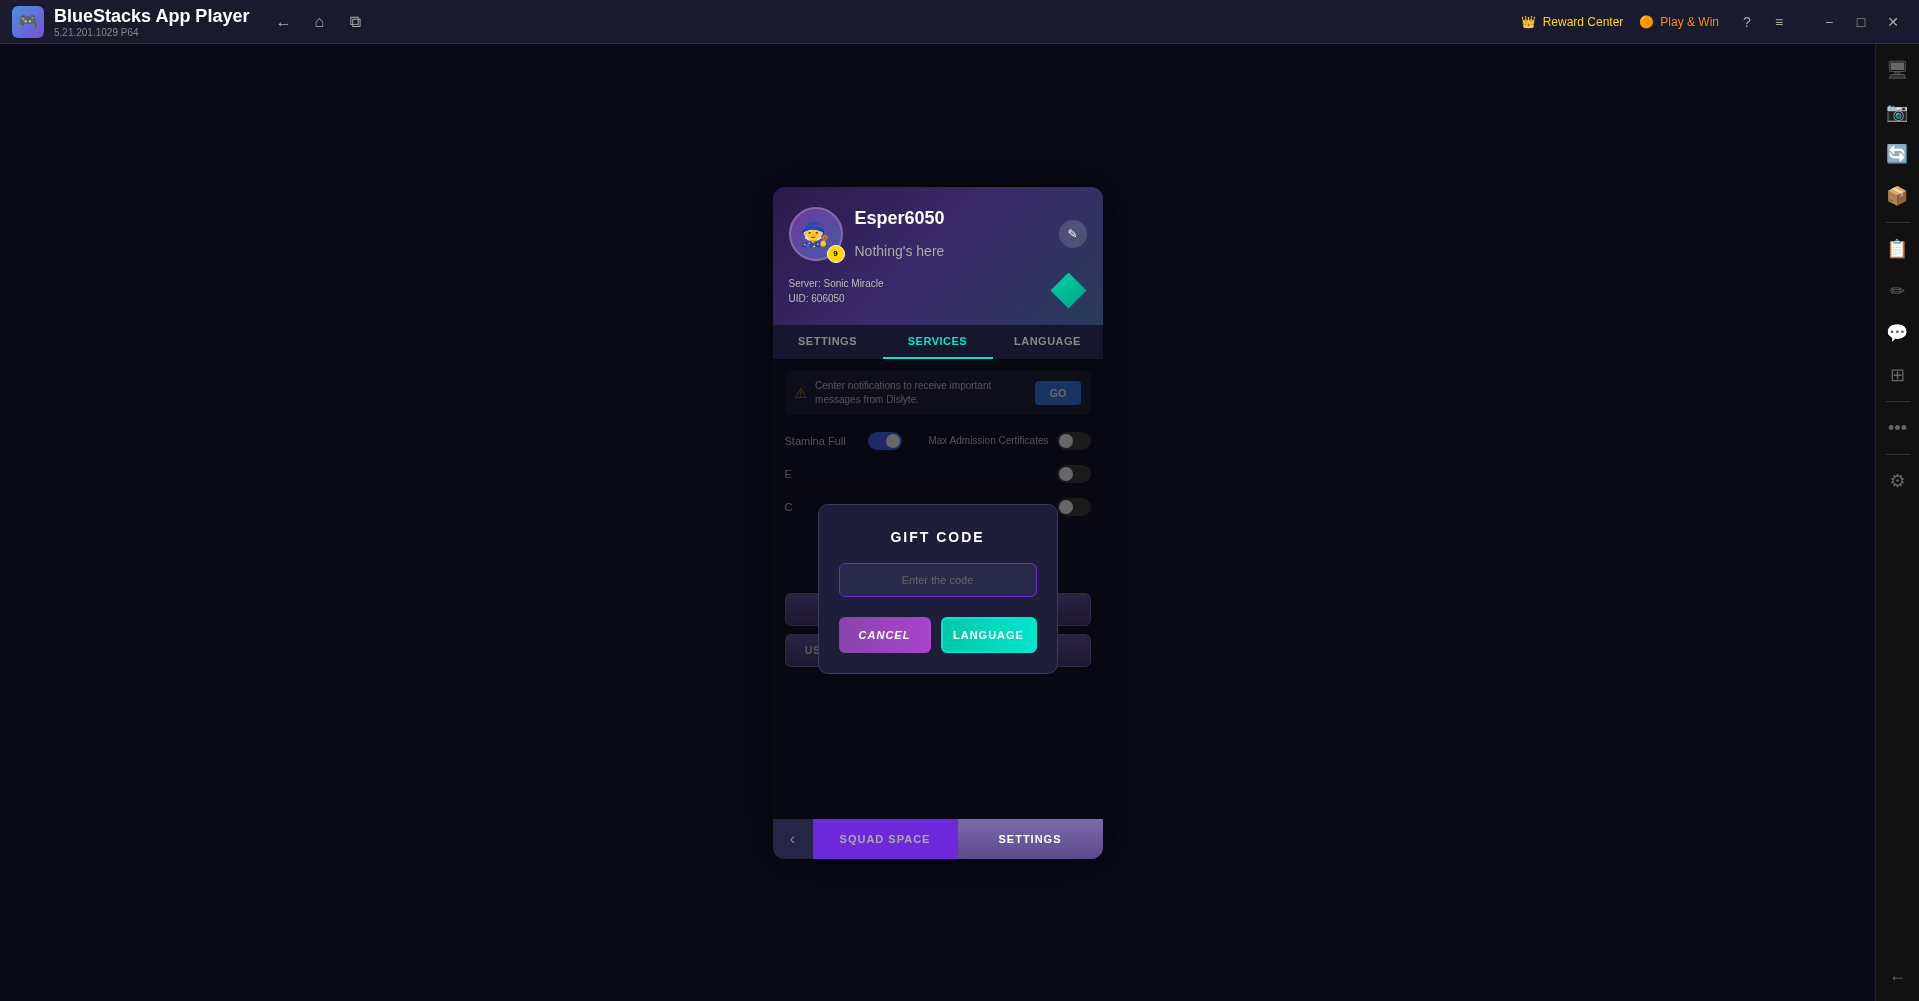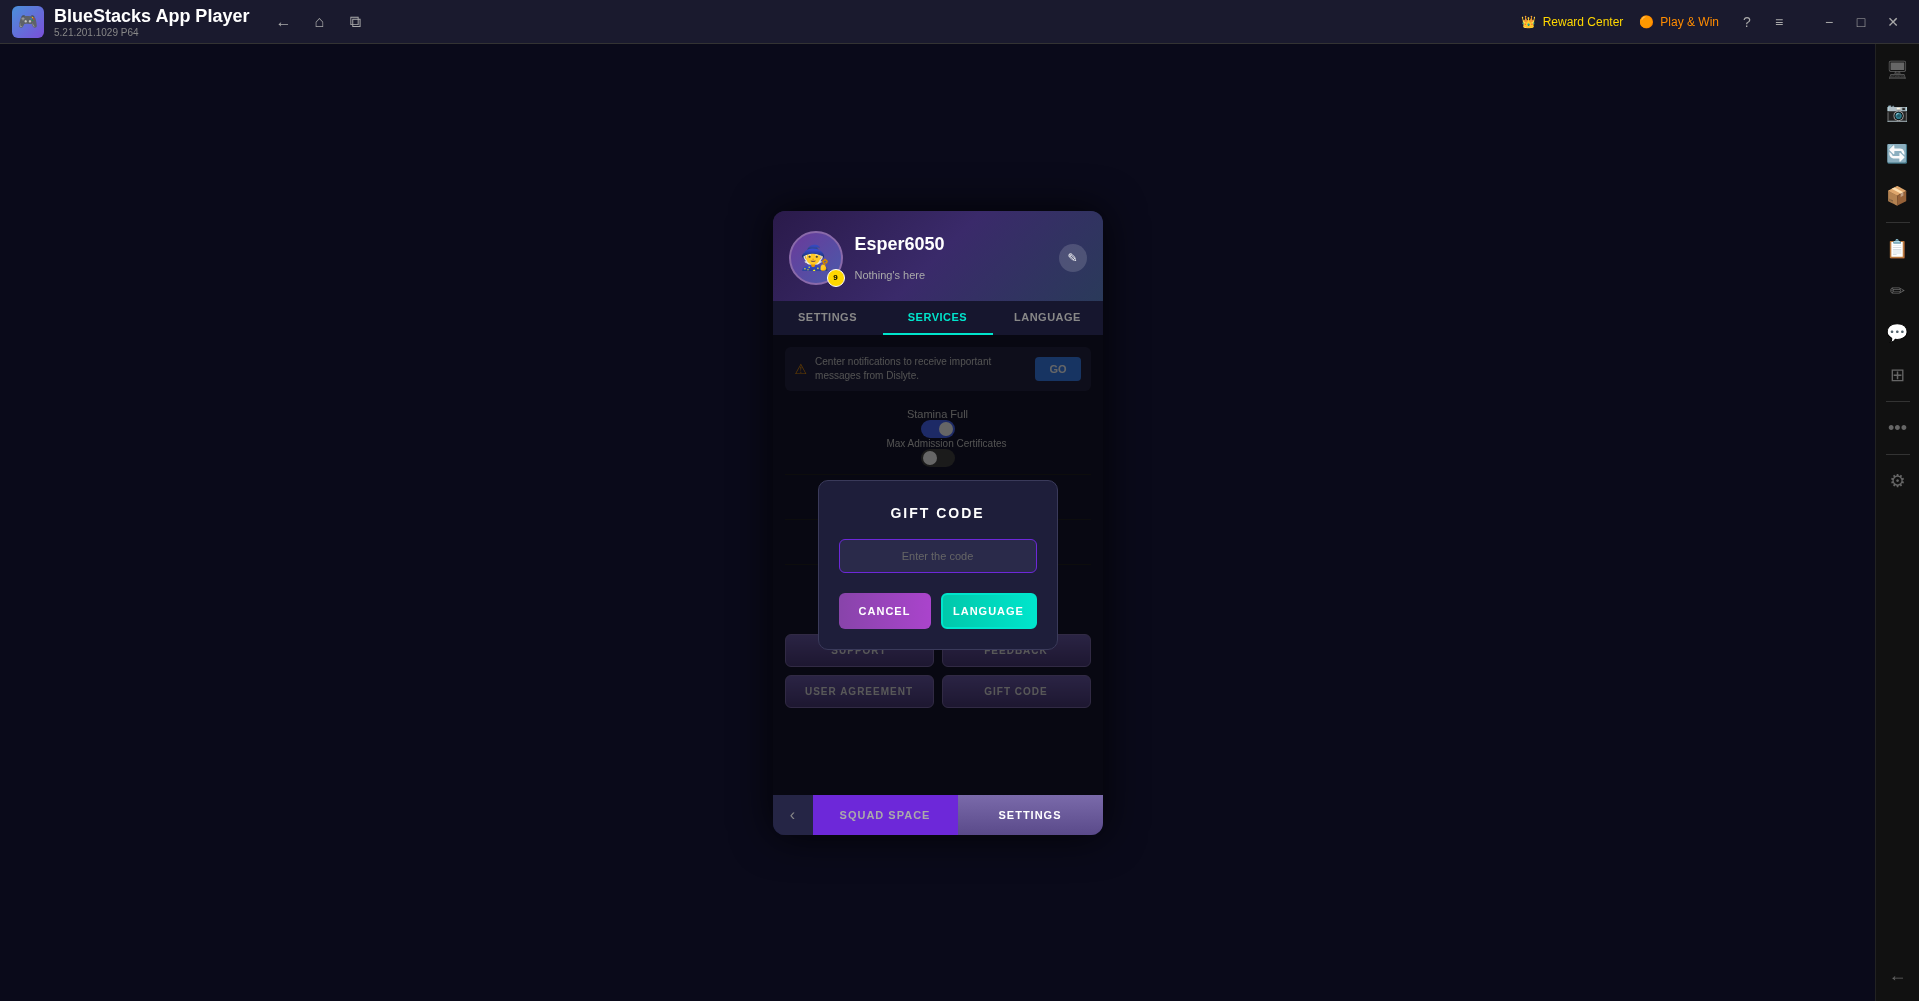--- a/index.html
+++ b/index.html
@@ -183,21 +183,21 @@
       border: 1px solid #fff;
     }
     .profile-info { flex: 1; }
     .profile-name {
       color: #fff;
       font-size: 18px;
       font-weight: bold;
     }
     .profile-subtitle {
       color: #aaa;
-      font-size: 11px;
+      font-size: 14px;
       margin-top: 14px;
     }
     .edit-btn {
       width: 28px; height: 28px;
       background: rgba(255,255,255,0.15);
       border: none; border-radius: 50%;
       color: #fff; font-size: 12px;
       cursor: pointer;
       display: flex; align-items: center; justify-content: center;
     }
@@ -279,21 +279,20 @@
       font-weight: bold;
       cursor: pointer;
     }
 
     
     .toggle-row {
       display: flex;
       align-items: center;
       padding: 7px 0;
       border-bottom: 1px solid #222;
-      flex-direction: column;
     }
     .toggle-label {
       color: #ccc;
       font-size: 11px;
       flex: 1;
     }
     .toggle-label-right {
       color: #ccc;
       font-size: 10px;
       margin-right: 8px;
@@ -364,20 +363,21 @@
       flex: 1;
       padding: 10px;
       background: linear-gradient(90deg, #8844aa, #aa44cc);
       border: none;
       border-radius: 6px;
       color: #fff;
       font-size: 11px;
       font-weight: bold;
       letter-spacing: 1px;
       cursor: pointer;
+      font-style: italic;
     }
     .modal-confirm {
       flex: 1;
       padding: 10px;
       background: linear-gradient(90deg, #00c8aa, #00e5cc);
       border: 2px solid #00e5cc;
       border-radius: 6px;
       color: #fff;
       font-size: 11px;
       font-weight: bold;
@@ -505,20 +505,27 @@
       <div class="profile-row">
         <div class="avatar-wrapper">
           <div class="avatar">🧙</div>
           <div class="avatar-badge">9</div>
         </div>
         <div class="profile-info">
           <div class="profile-name">Esper6050</div>
           <div class="profile-subtitle">Nothing's here</div>
         </div>
         <button class="edit-btn">✎</button>
+      </div>
+      <div class="profile-footer">
+        <div class="server-info">
+          <div>Server: Sonic Miracle</div>
+          <div>UID: 606050</div>
+        </div>
+        <div class="diamond-icon"></div>
       </div>
     </div>
 
     <div class="tabs">
       <button class="tab">SETTINGS</button>
       <button class="tab active">SERVICES</button>
       <button class="tab">LANGUAGE</button>
     </div>
 
     <div class="content-area">

